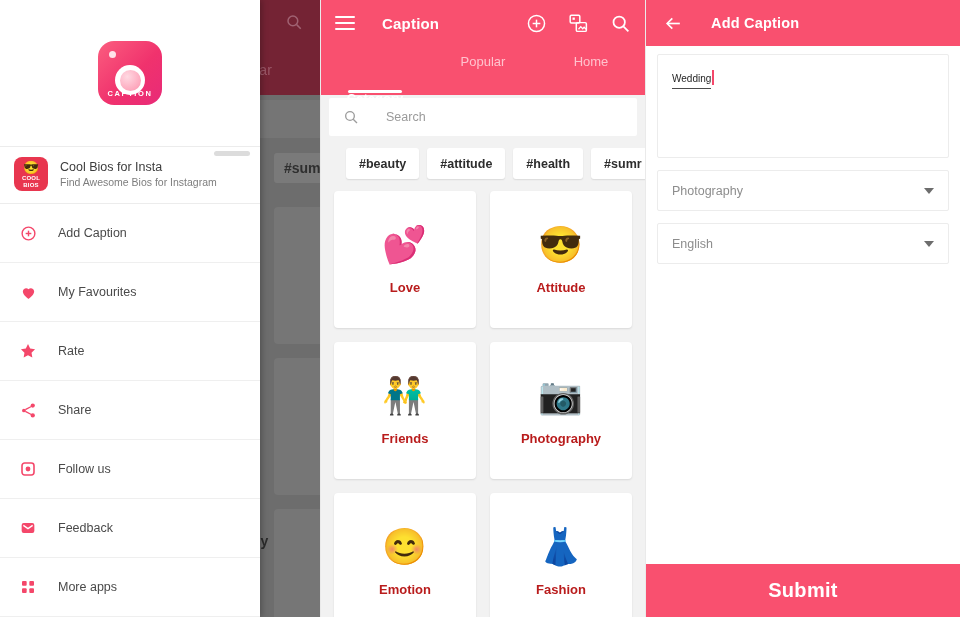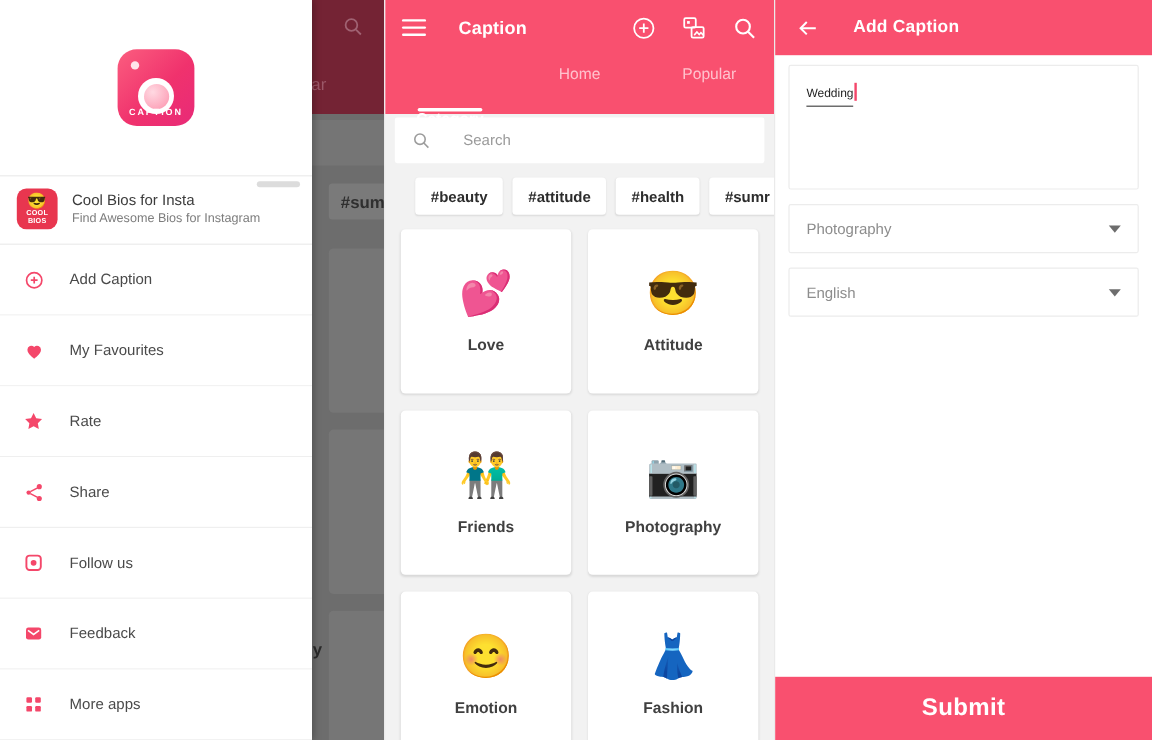--- a/index.html
+++ b/index.html
@@ -219,21 +219,21 @@
   .cat-card {
     background: #ffffff; border-radius: 4px;
     height: 137px;
     display: flex; flex-direction: column;
     align-items: center; justify-content: center;
     box-shadow: 0 1px 2px rgba(0,0,0,.11);
     cursor: pointer;
   }
   .cat-card .emoji { font-size: 36px; line-height: 42px; }
   .cat-card .cname {
-    margin-top: 14px; font-size: 13px; font-weight: 700; color: #404040;
+    margin-top: 14px; font-size: 13px; font-weight: 700; color: #b91c1c;
   }
 
   
   .panel-add {
     flex: 1; height: 617px;
     background: #ffffff;
     display: flex; flex-direction: column;
     position: relative;
     border-left: 1px solid #eaeaea;
   }
@@ -435,24 +435,24 @@
             <circle cx="10.5" cy="10.5" r="6.5"></circle>
               <line x1="15.3" y1="15.3" x2="21" y2="21"></line>
           </svg>
         </div>
       </div>
       <div class="cat-tabs">
         <div class="cat-tab active">
           <span>Category</span>
         </div>
         <div class="cat-tab">
+          <span>Popular</span>
+        </div>
+        <div class="cat-tab">
           <span>Home</span>
-        </div>
-        <div class="cat-tab">
-          <span>Popular</span>
         </div>
       </div>
     </div>
 
     <div class="search-wrap">
       <div class="search-bar">
         <svg class="sicon" viewBox="0 0 24 24" fill="none" stroke="currentColor" stroke-width="2">
           <circle cx="10.5" cy="10.5" r="6.5"></circle>
             <line x1="15.3" y1="15.3" x2="21" y2="21"></line>
         </svg>

